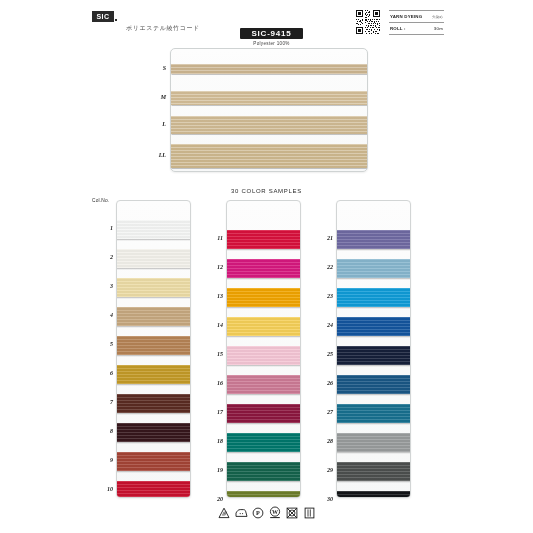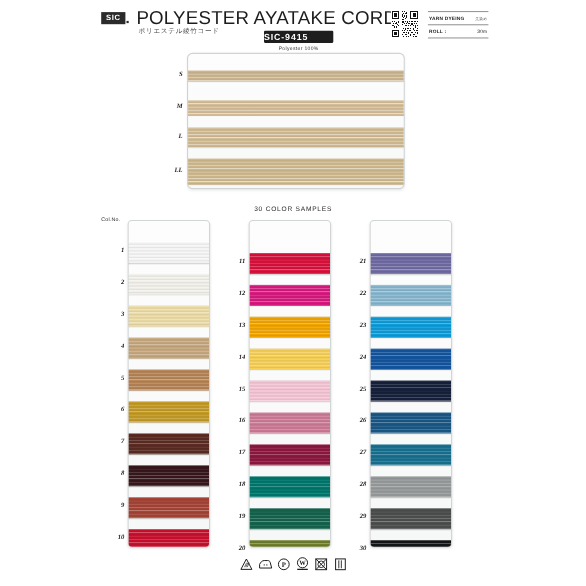--- a/index.html
+++ b/index.html
@@ -63,20 +63,21 @@
   #product-code-badge {
     position: absolute;
     left: 240px; top: 28px;
     width: 63px; height: 11px;
     background: #1e1e1e;
     border-radius: 1px;
     color: #ffffff;
     font-size: 8px;
     font-weight: bold;
     letter-spacing: 0.8px;
+    text-align: center;
     line-height: 11px;
   }
   #product-composition {
     position: absolute;
     left: 240px; top: 41px;
     width: 63px;
     text-align: center;
     font-size: 4.6px;
     letter-spacing: 0.3px;
     color: #3d3d3d;
@@ -230,21 +231,20 @@
   .care-symbol svg { display: block; }
 </style>
 </head>
 <body>
 
 <div id="header">
 
   <div id="brand-logo">SIC</div>
   <div id="brand-logo-dot"></div>
 
-  <div id="product-title">POLYESTER AYATAKE CORD</div>
   <div id="product-title-jp">ポリエステル綾竹コード</div>
 
   <div id="product-code-badge">SIC-9415</div>
   <div id="product-composition">Polyester 100%</div>
 
   <div id="qr-code">
     <svg width="26" height="26" viewBox="0 0 26 26" shape-rendering="crispEdges">
       <rect width="26" height="26" fill="#ffffff"></rect>
       <g fill="#111111">
         <rect x="1" y="1" width="7" height="7"></rect>

